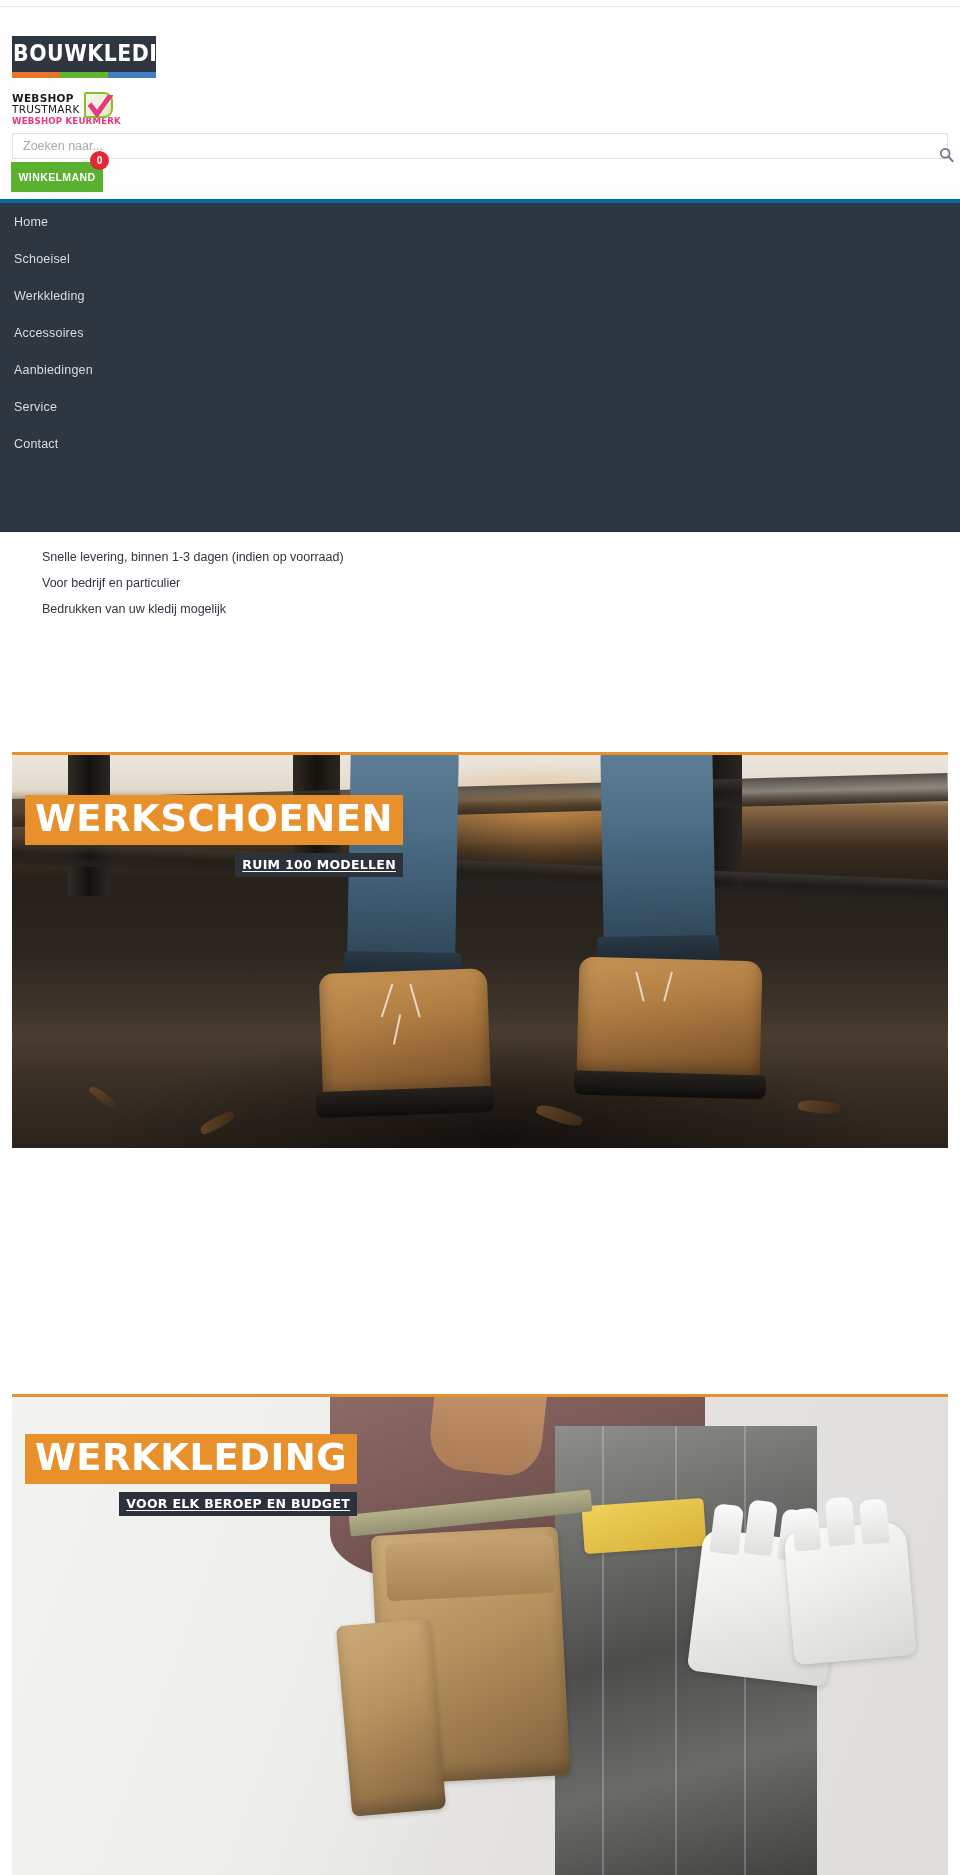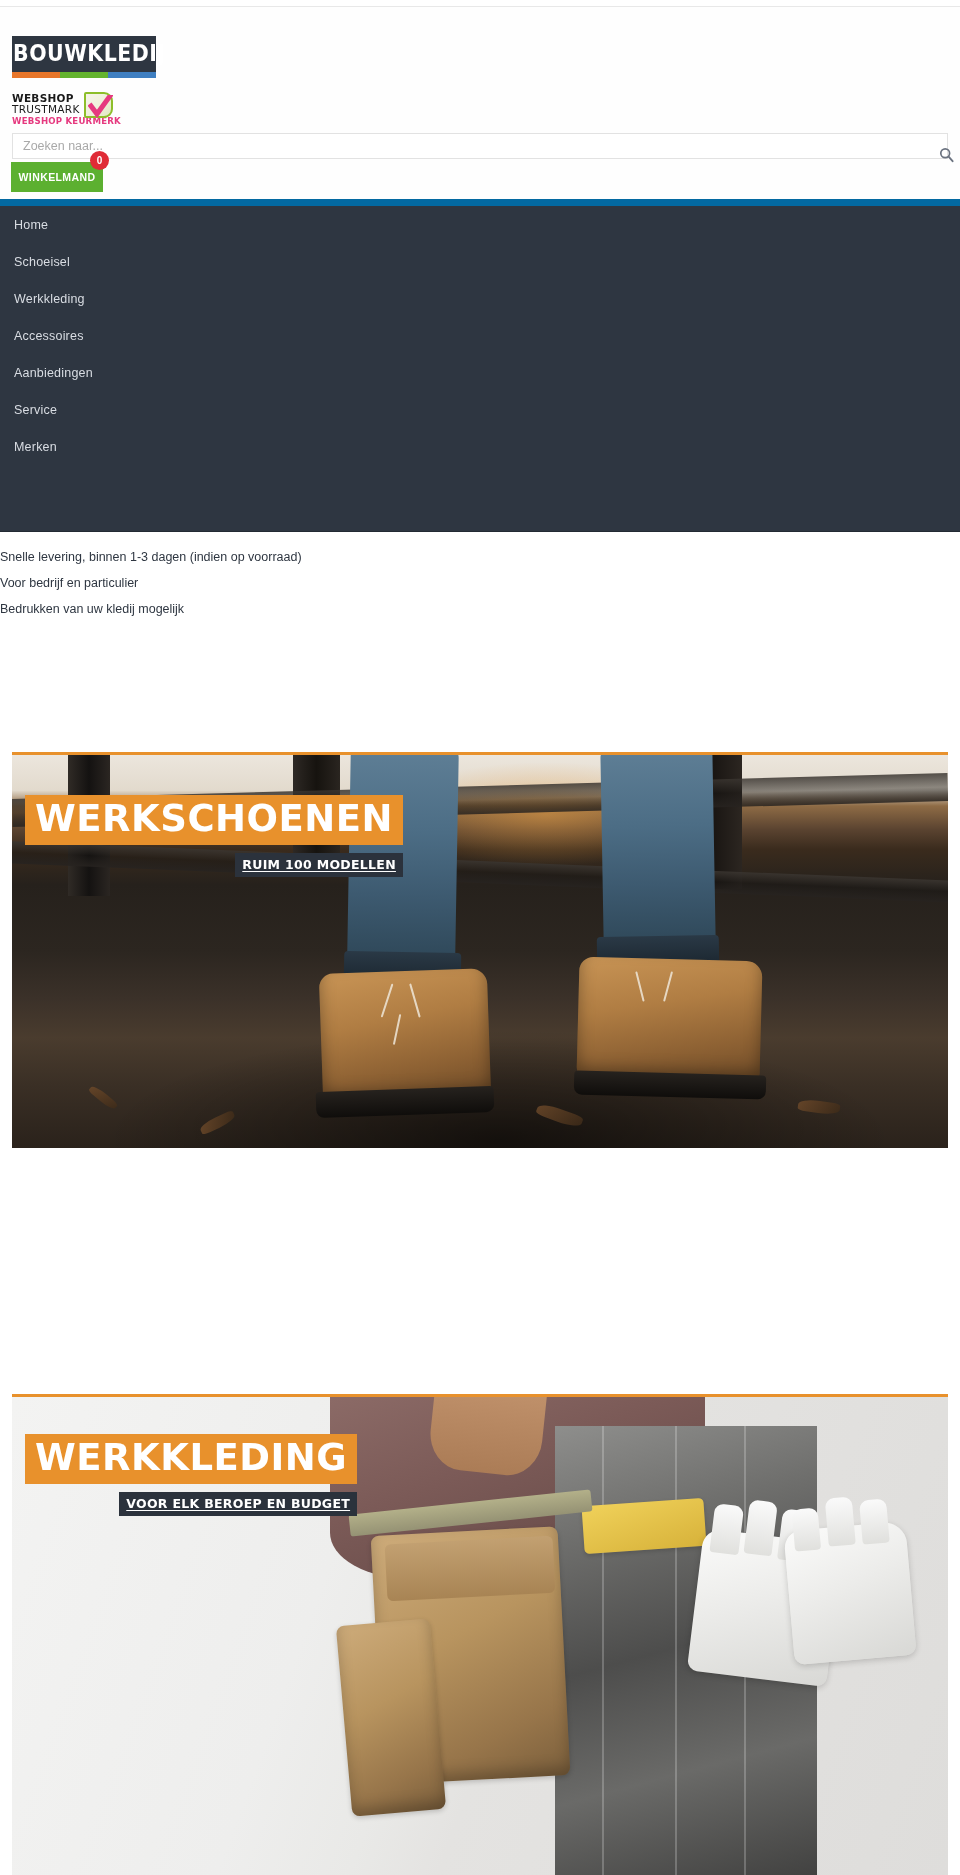--- a/index.html
+++ b/index.html
@@ -171,21 +171,21 @@
     text-align: center;
   }
 
   
   .nav {
     position: absolute;
     top: 199px; left: 0;
     width: 960px;
     height: 333px;
     background: #2e3641;
-    border-top: 7px solid #0369a1;
+    border-top: 4px solid #0369a1;
     border-bottom: 1px solid #232a33;
   }
   .nav-item {
     display: block;
     height: 37px;
     line-height: 37px;
     padding-left: 14px;
     color: #d9dde3;
     font-family: "Liberation Sans", sans-serif;
     font-size: 12.5px;
@@ -200,20 +200,21 @@
     position: absolute;
     top: 533px; left: 0;
     width: 960px;
     height: 89px;
     background: #ffffff;
     padding-top: 11px;
   }
   .usp-item {
     height: 26px;
     line-height: 26px;
+    padding-left: 42px;
     font-family: "Liberation Sans", sans-serif;
     font-size: 12.5px;
     color: #2e3641;
   }
 
   
   .banner {
     position: absolute;
     left: 12px;
     width: 936px;
@@ -465,21 +466,21 @@
     <span class="cart-badge">0</span>
   </div>
 
   <nav class="nav">
     <a class="nav-item" href="#">Home</a>
     <a class="nav-item" href="#">Schoeisel</a>
     <a class="nav-item" href="#">Werkkleding</a>
     <a class="nav-item" href="#">Accessoires</a>
     <a class="nav-item" href="#">Aanbiedingen</a>
     <a class="nav-item" href="#">Service</a>
-    <a class="nav-item" href="#">Merken</a>
+    <a class="nav-item" href="#">Contact</a>
   </nav>
 
   <div class="usp">
     <div class="usp-item">Snelle levering, binnen 1-3 dagen (indien op voorraad)</div>
     <div class="usp-item">Voor bedrijf en particulier</div>
     <div class="usp-item">Bedrukken van uw kledij mogelijk</div>
   </div>
 
   <a class="banner banner-1" href="#">
     <div class="banner-photo">

